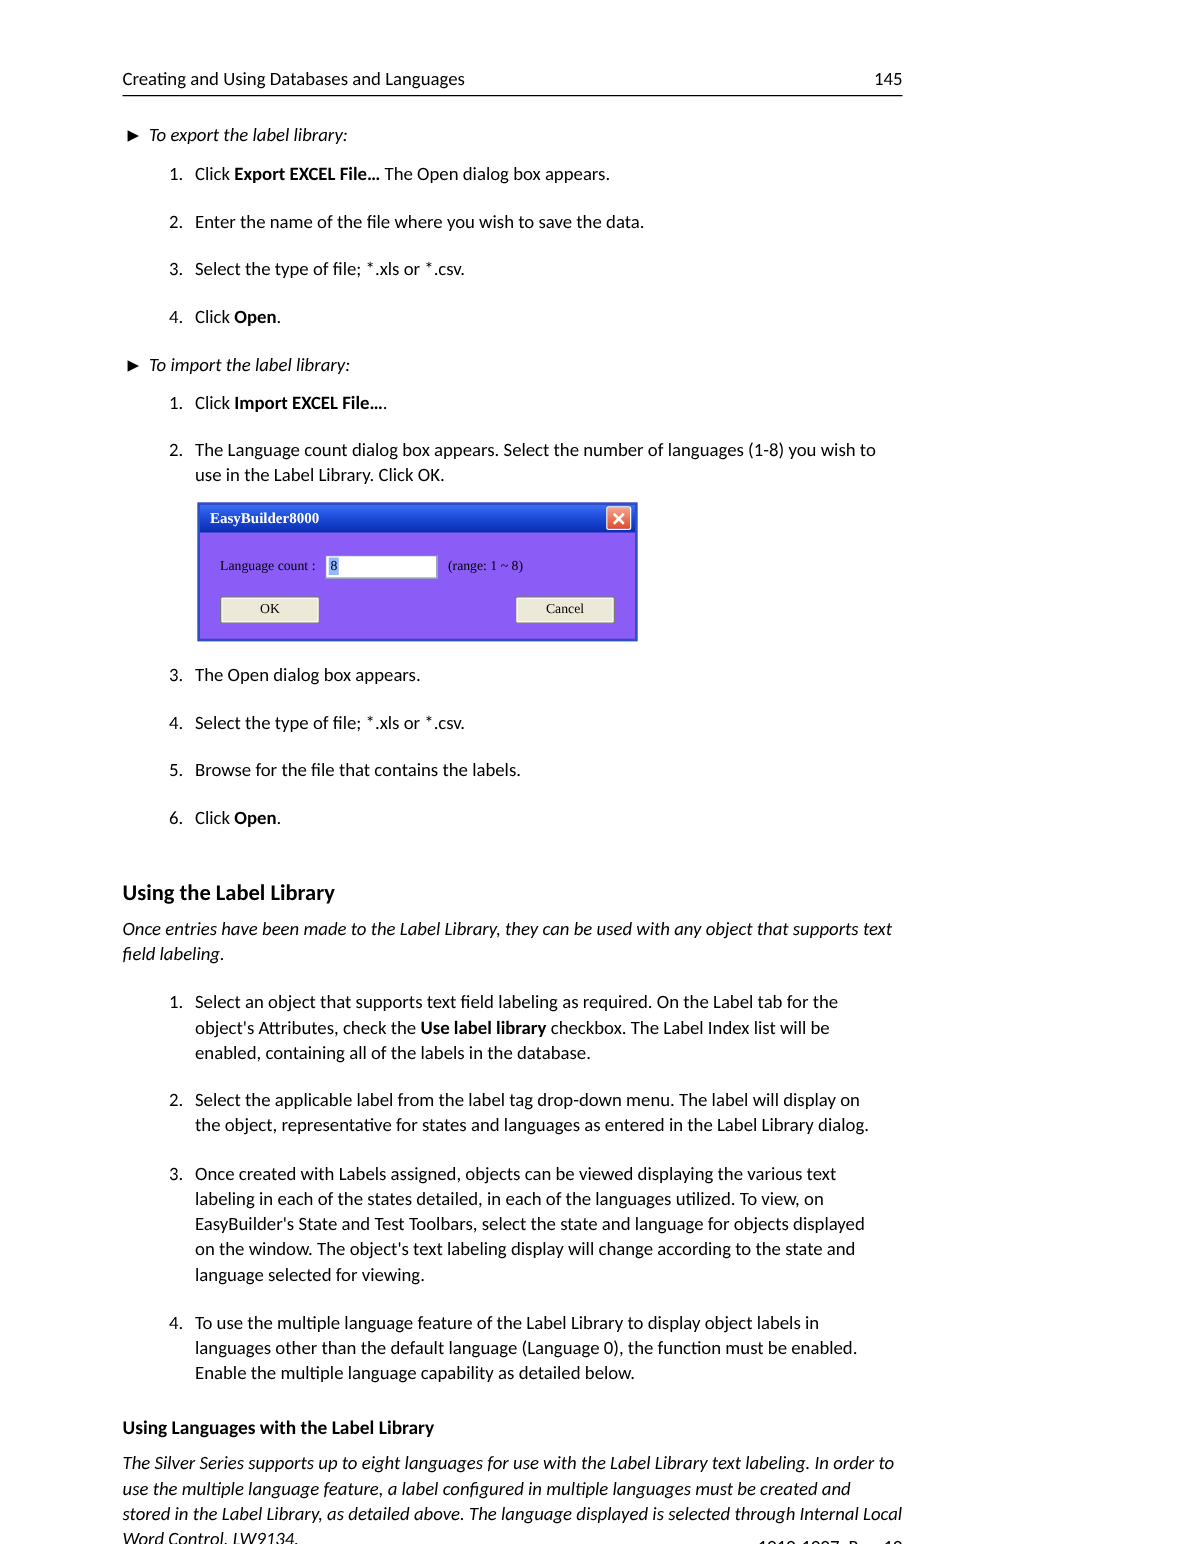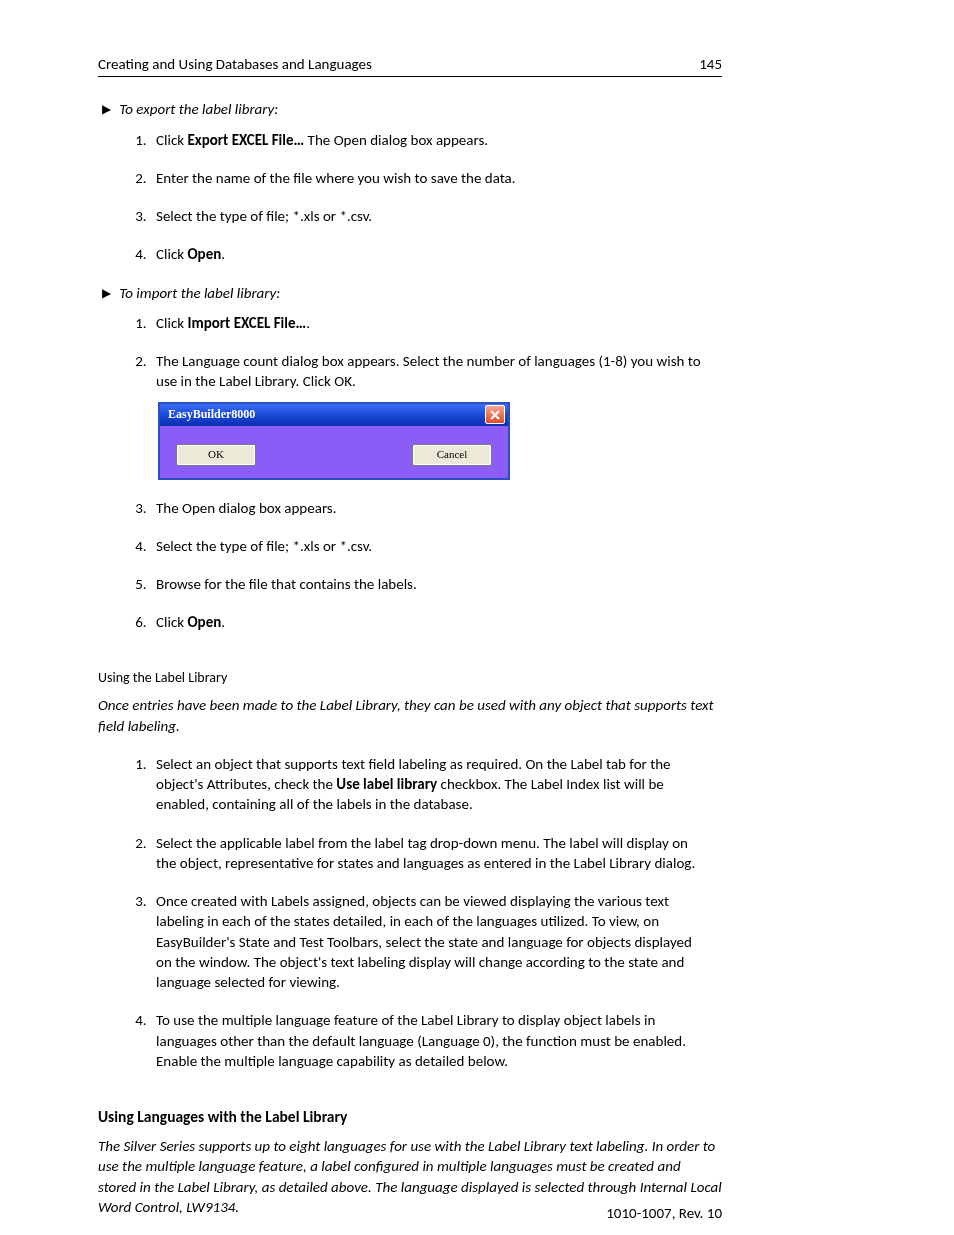--- a/index.html
+++ b/index.html
@@ -50,28 +50,28 @@
   ol.steps > li {
     padding-left: 6px;
     margin: 0 0 18px 0;
     font-size: 15px;
   }
   ol.steps > li::marker {
     font-size: 15px;
   }
   .bold { font-weight: 700; }
   .section-heading {
-    font-weight: 400;
-    font-size: 14px;
+    font-weight: 700;
+    font-size: 18px;
     margin: 36px 0 8px 0;
   }
   .sub-section-heading {
     font-weight: 700;
     font-size: 15.5px;
-    margin: 36px 0 8px 0;
+    margin: 23px 0 8px 0;
   }
   .body-p {
     font-size: 15px;
     margin: 0 0 18px 0;
     font-style: italic;
   }
   .dialog-wrap {
     margin: 10px 0 18px 60px;
   }
   .win-dialog {
@@ -203,20 +203,27 @@
     <div class="win-dialog">
       <div class="win-titlebar">
         <span>EasyBuilder8000</span>
         <div class="win-close">
           <svg width="10" height="10" viewBox="0 0 10 10">
             <path d="M1 1 L9 9 M9 1 L1 9" stroke="#fff" stroke-width="2"></path>
           </svg>
         </div>
       </div>
       <div class="win-body">
+        <div class="win-row1">
+          <span>Language count :</span>
+          <div class="win-input-box">
+            <span class="win-highlight">8</span>
+          </div>
+          <span class="win-range">(range: 1 ~ 8)</span>
+        </div>
         <div class="win-btn-row">
           <div class="win-btn">
             <span>OK</span>
           </div>
           <div class="win-btn">
             <span>Cancel</span>
           </div>
         </div>
       </div>
     </div>

